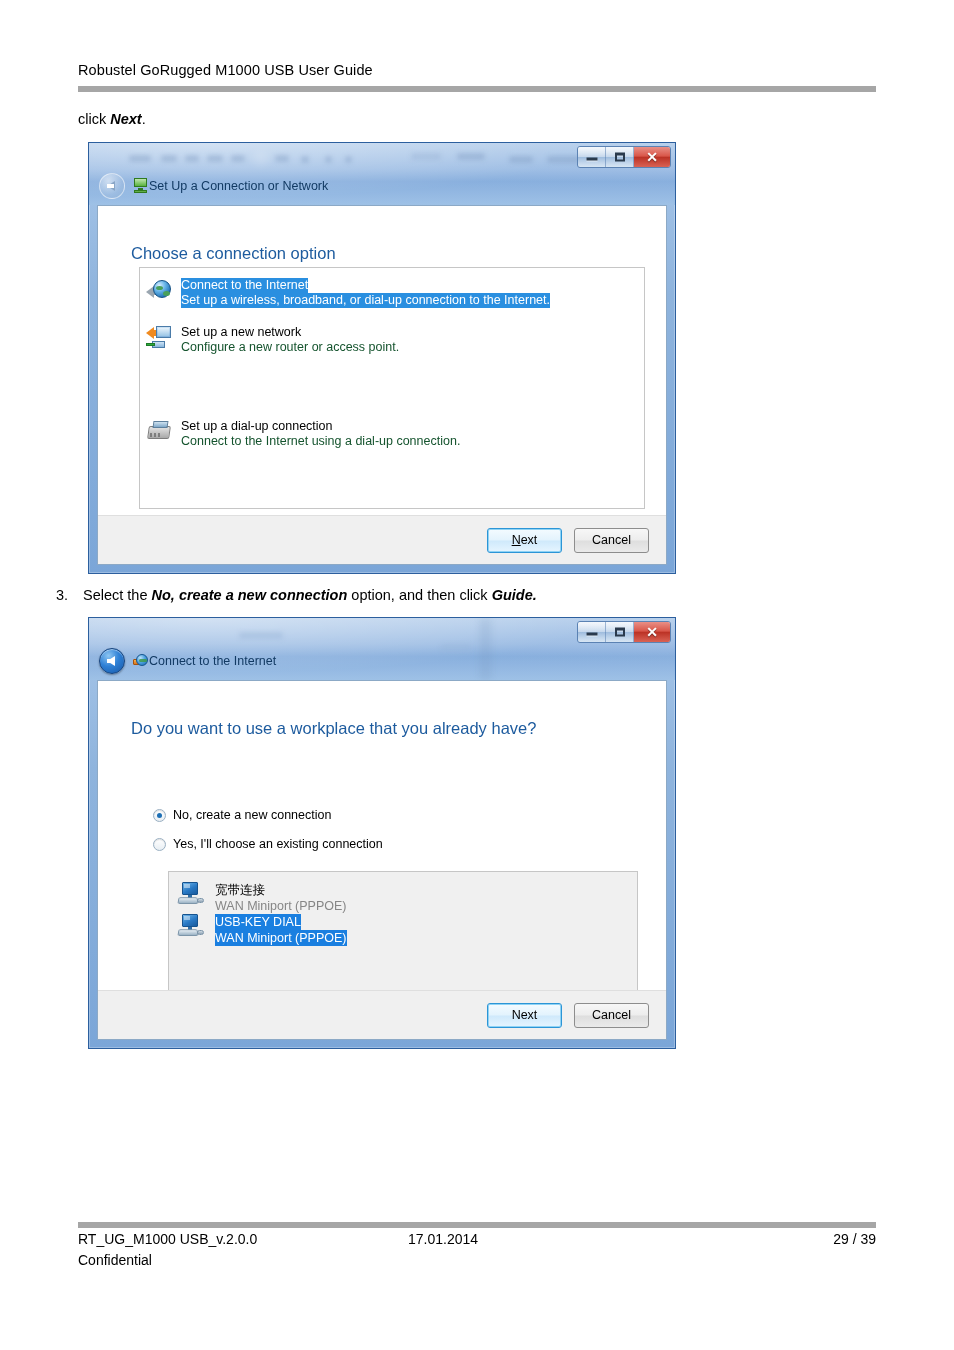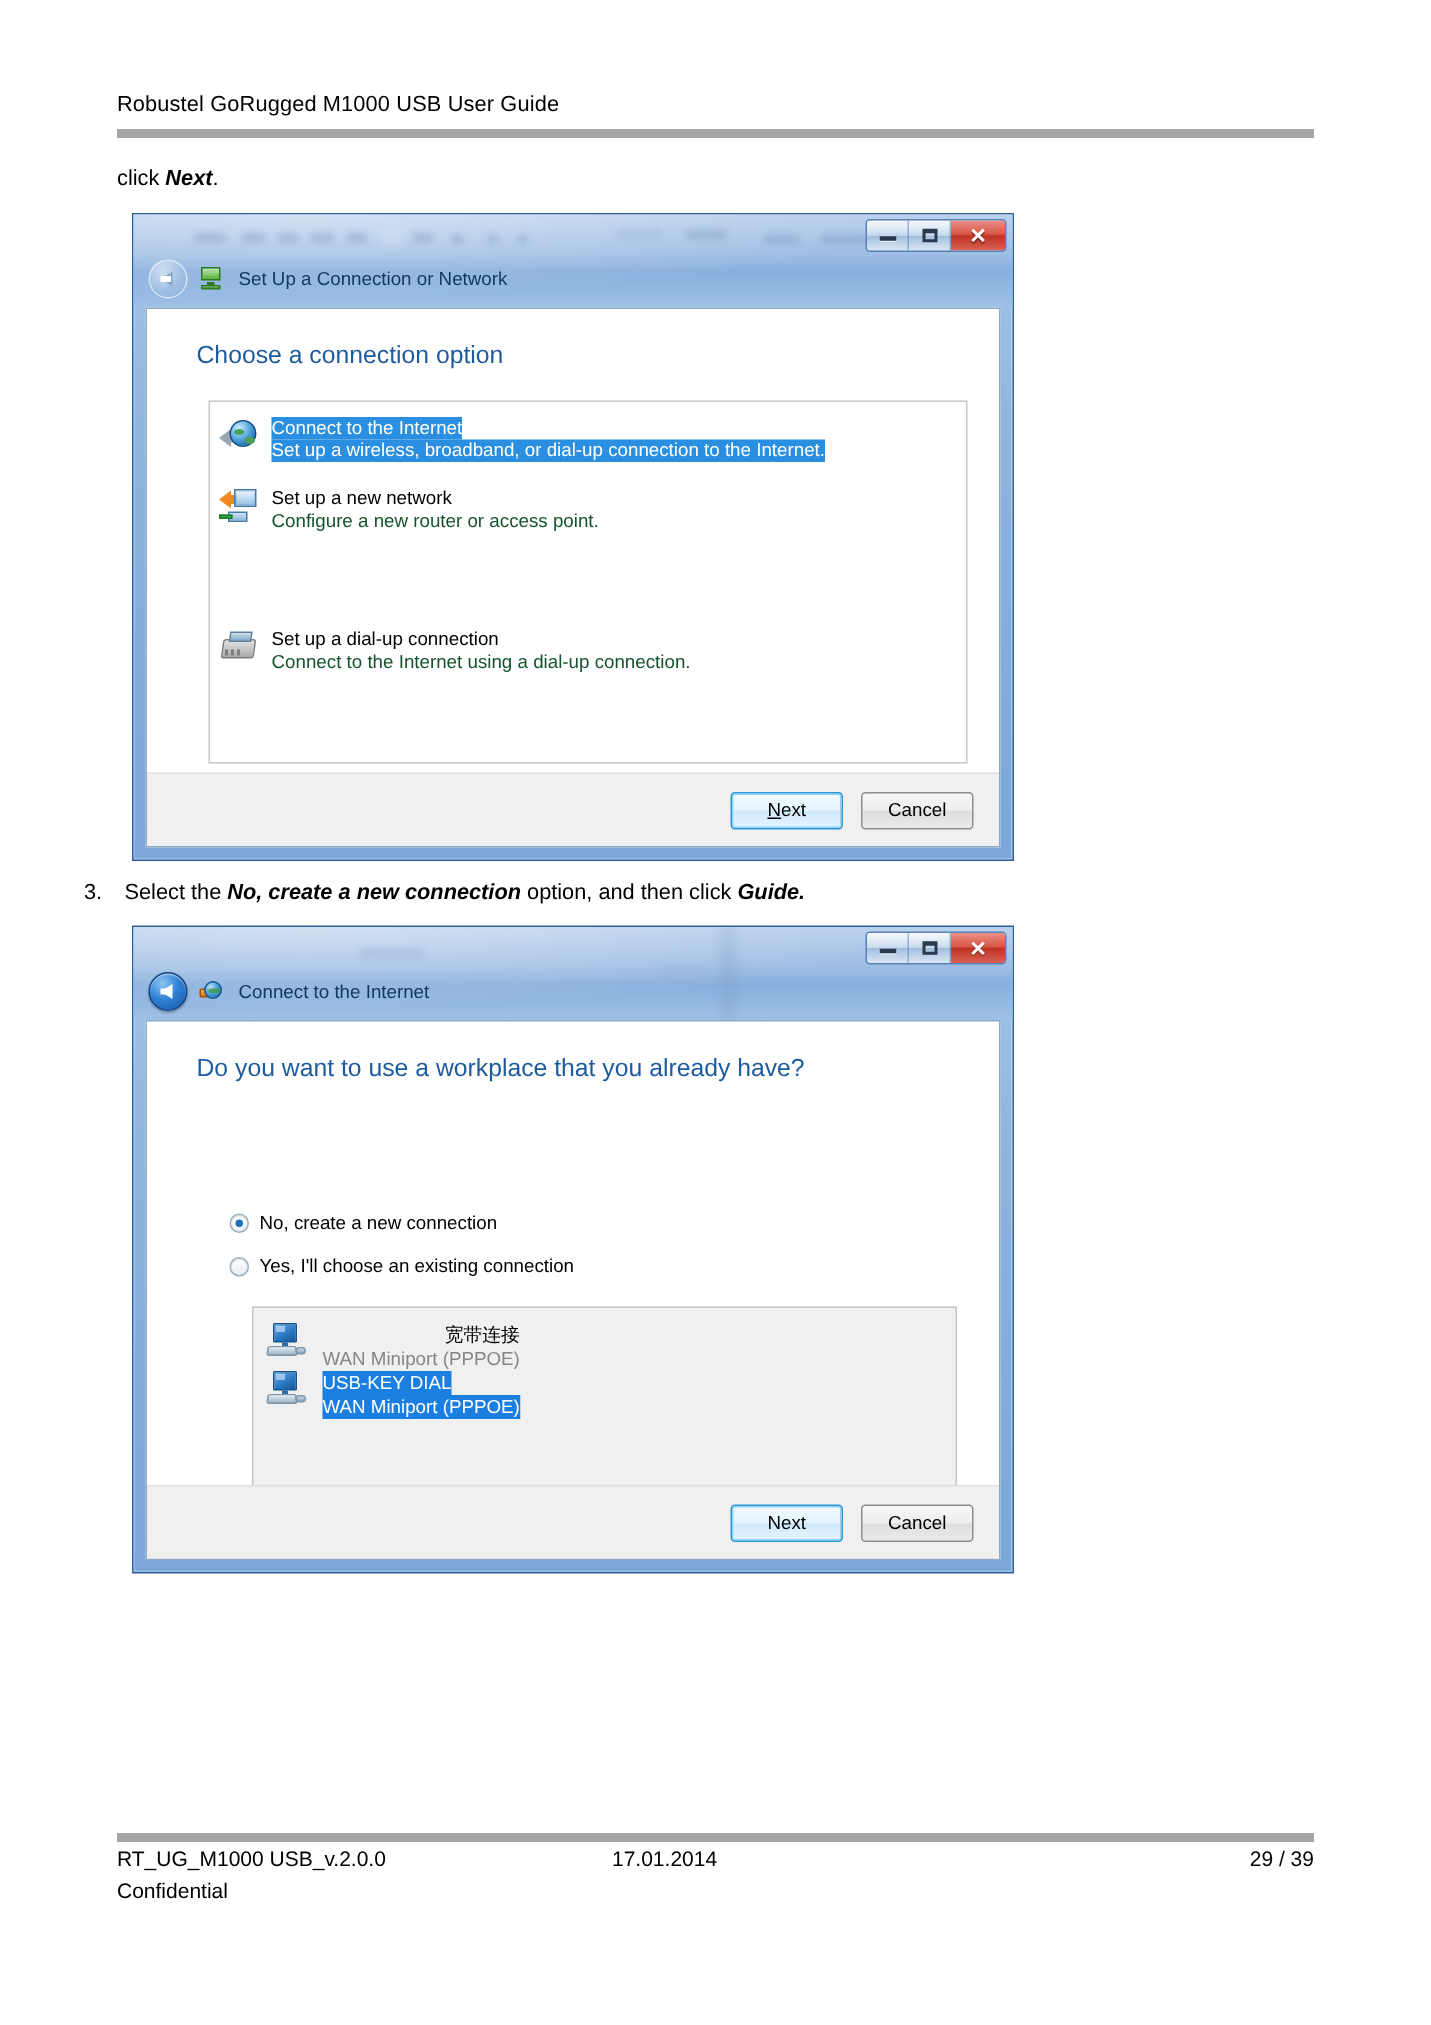--- a/index.html
+++ b/index.html
@@ -132,21 +132,21 @@
     position:absolute; left:7px; top:50%; transform:translateY(-50%);
     width:0;height:0;
     border-top:5px solid transparent; border-bottom:5px solid transparent;
     border-right:8px solid #fff;
   }
   .arrow:after{
     content:""; position:absolute; left:0; top:-2px;
     width:7px; height:4px; background:#fff;
   }
   .nav-title {
-    margin-left:8px; display:flex; align-items:center; gap:10px;
+    margin-left:8px; display:flex; align-items:center; gap:0;
     font-size:12.5px; color:#123a63; white-space:nowrap;
   }
   .nav-title .label { padding-bottom:1px; }
 
   
   .ico { position:relative; flex:0 0 auto; }
 
   .ico-netsetup { width:16px;height:16px; }
   .ico-netsetup .mon {
     position:absolute; left:1px; top:0; width:13px; height:9px;
@@ -176,21 +176,21 @@
     border:1px solid #a7520b; border-radius:1px;
   }
 
   
   .client {
     position:absolute; left:8px; right:8px; top:62px; bottom:8px;
     background:#fff; border:1px solid #8ca9c6;
   }
   .client-body { position:absolute; left:0; right:0; top:0; bottom:49px; }
   .pagetitle {
-    position:absolute; left:33px; top:22px;
+    position:absolute; left:33px; top:38px;
     font-size:16.5px; color:#1d5b9e; font-weight:400;
   }
 
   .optionbox {
     position:absolute; border:1px solid #c6c6c6; background:#fff;
   }
 
   .optrow { position:absolute; display:flex; gap:9px; align-items:flex-start; }
   .optrow .txt { display:flex; flex-direction:column; }
   .optrow .t1 { font-size:12.5px; color:#000; line-height:15px; }
@@ -318,21 +318,21 @@
     border-radius:50%; background:#1d6fb5;
   }
 
   
   .connlist {
     position:absolute; background:#f0f0f0; border:1px solid #c6c6c6;
   }
   .conn-item {
     position:absolute; display:flex; gap:10px; align-items:flex-start;
   }
-  .conn-text { display:flex; flex-direction:column;text-align:right; }
+  .conn-text { display:flex; flex-direction:column; }
   .conn-text .l1 { font-size:12.5px; line-height:16px; color:#000; }
   .conn-text .l2 { font-size:12.5px; line-height:16px; color:#868686; }
   .conn-item.sel .l1, .conn-item.sel .l2 {
     color:#fff; background:#1a7fe0; width:max-content;
   }
 
   .ic-pc { width:28px; height:24px; position:relative; flex:0 0 auto; }
   .ic-pc .scr {
     position:absolute; left:5px; top:0; width:16px; height:13px;
     background:linear-gradient(150deg,#6fb6ea 0%,#2878c4 55%,#1a5a9c 100%);

